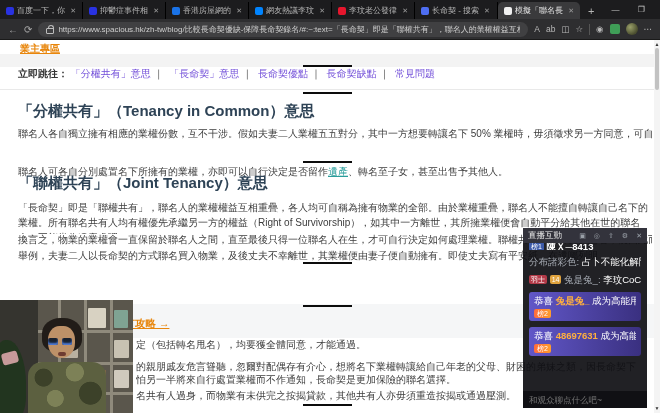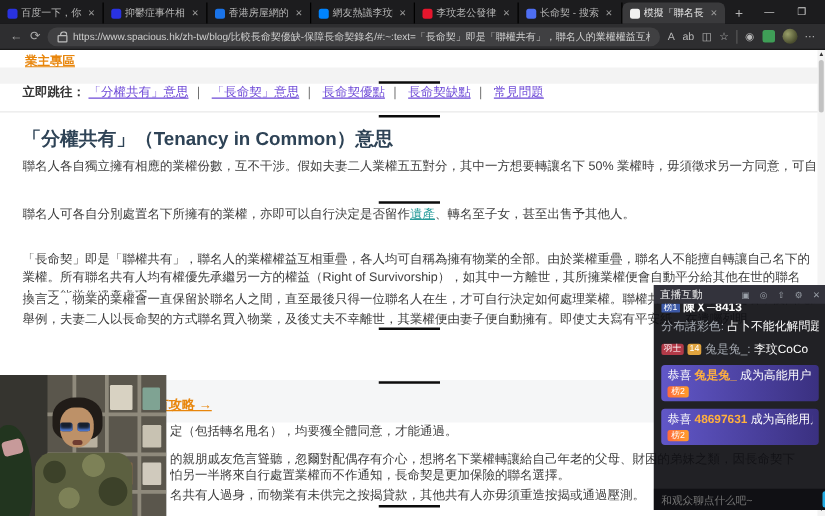--- a/index.html
+++ b/index.html
@@ -31,21 +31,21 @@
   .tbicon{color:#b9b9b9;font-size:8.5px;white-space:nowrap;}
   .tbdivider{width:1px;height:11px;background:#555;}
   .extgreen{width:10px;height:10px;border-radius:2px;background:#3f9e57;}
   .avatar{width:12px;height:12px;border-radius:50%;background:radial-gradient(circle at 35% 35%,#9aa06a,#4a4d2e 70%);}
 
   
   #page{left:0;top:40px;width:656px;height:373px;background:#ffffff;overflow:hidden;}
   .grayband{left:0;top:10px;width:660px;height:13px;background:#f3f3f3;}
   #taglink{left:20px;top:2px;color:#e8860c;font-size:10px;font-weight:bold;text-decoration:underline;}
   #jumpnav{left:18px;top:27px;font-size:10px;color:#333;white-space:nowrap;}
-  #jumpnav .lnk{color:#6f4bd8;text-decoration:underline;text-align:right;}
+  #jumpnav .lnk{color:#6f4bd8;text-align:right;}
   #jumpnav .sep{color:#444;margin:0 3px;}
   .pagehr{left:0;width:660px;height:1px;background:#e9e9e9;}
   h2.sec{position:absolute;left:18px;margin:0;color:#2e4356;font-size:15px;font-weight:bold;white-space:nowrap;}
   .para{position:absolute;left:18px;width:634px;color:#3d3d3d;font-size:10px;line-height:16px;
         white-space:nowrap;overflow:hidden;}
   .para.wrap{white-space:normal;max-height:34px;}
   .tlink{color:#2a9d9b;text-decoration:underline;}
   #ctaband{left:0;top:264px;width:660px;height:34px;background:#f5f6f7;}
   #ctalink{left:30px;top:277px;color:#e8860c;font-size:10.5px;font-weight:bold;text-decoration:underline;white-space:nowrap;}
   .bline{position:absolute;left:136px;width:520px;color:#3d3d3d;font-size:10px;white-space:nowrap;overflow:hidden;}
@@ -70,21 +70,21 @@
          box-shadow:inset 0 -2px 2px #4f7bd6;}
   #mouth{position:absolute;left:58px;top:52px;width:8px;height:4px;background:#6e3c31;border-radius:2px;}
   #bodycamo{position:absolute;left:28px;top:62px;width:78px;height:52px;border-radius:14px 14px 0 0;
      background:radial-gradient(circle at 20% 30%,#3c4129 12%,transparent 13%),
                 radial-gradient(circle at 60% 20%,#7d8157 14%,transparent 15%),
                 radial-gradient(circle at 80% 60%,#3c4129 16%,transparent 17%),
                 radial-gradient(circle at 35% 70%,#7d8157 13%,transparent 14%),
                 #5c6040;}
 
   
-  #chat{left:523px;top:228px;width:138px;height:180px;background:rgba(14,14,18,0.92);overflow:hidden;
+  #chat{left:523px;top:228px;width:124px;height:180px;background:rgba(14,14,18,0.92);overflow:hidden;
         color:#fff;display:flex;flex-direction:column;}
   #chathead{height:15px;background:#33333c;display:flex;align-items:center;padding:0 5px;gap:4px;flex:0 0 15px;}
   #chattitle{font-size:8.5px;color:#efefef;}
   #chathead .ico{color:#9aa0a8;font-size:7px;margin-left:auto;}
   #chathead .ico ~ .ico{margin-left:4px;}
   #chatbody{flex:1;padding:0 6px;overflow:hidden;font-size:9.5px;}
   .cmsg{margin-top:6px;line-height:12px;white-space:nowrap;overflow:hidden;}
   .cname{color:#a6abb3;}
   .ctext{color:#ffffff;}
   .clipped{height:9px;overflow:hidden;margin-top:-2px;}
@@ -180,20 +180,21 @@
     <span class="lnk">常見問題</span>
   </div>
   <div class="pagehr abs" style="top:49px"></div>
 
   <h2 class="sec" style="top:62px">「分權共有」（Tenancy in Common）意思</h2>
   <div class="para" style="top:86px">聯名人各自獨立擁有相應的業權份數，互不干涉。假如夫妻二人業權五五對分，其中一方想要轉讓名下 50% 業權時，毋須徵求另一方同意，可自行出售或轉名。</div>
   <div class="para" style="top:124px">
     <span>聯名人可各自分別處置名下所擁有的業權，亦即可以自行決定是否留作</span><span class="tlink">遺產</span><span>、轉名至子女，甚至出售予其他人。</span>
   </div>
 
+  <h2 class="sec" style="top:134px">「聯權共有」（Joint Tenancy）意思</h2>
   <div class="para wrap" style="top:160px;line-height:15px">「長命契」即是「聯權共有」，聯名人的業權權益互相重疊，各人均可自稱為擁有物業的全部。由於業權重疊，聯名人不能擅自轉讓自己名下的業權。所有聯名共有人均有權優先承繼另一方的權益（Right of Survivorship），如其中一方離世，其所擁業權便會自動平分給其他在世的聯名人，不能當作遺產處理。</div>
   <div class="para" style="top:192px">換言之，物業的業權會一直保留於聯名人之間，直至最後只得一位聯名人在生，才可自行決定如何處理業權。聯權共有「長命契」之名，便因此而生。</div>
   <div class="para" style="top:208px">舉例，夫妻二人以長命契的方式聯名買入物業，及後丈夫不幸離世，其業權便由妻子便自動擁有。即使丈夫寫有平安紙，在遺囑列明</div>
 
   <div id="ctaband" class="abs"></div>
   <a id="ctalink" class="abs">【置業必讀】搜羅所有攻略 →</a>
 
   <div class="bline" style="top:298px">定（包括轉名甩名），均要獲全體同意，才能通過。</div>
   <div class="bline" style="top:320px">的親朋戚友危言聳聽，忽爾對配偶存有介心，想將名下業權轉讓給自己年老的父母、財困的弟妹之類，因長命契下</div>
   <div class="bline" style="top:333px">怕另一半將來自行處置業權而不作通知，長命契是更加保險的聯名選擇。</div>

